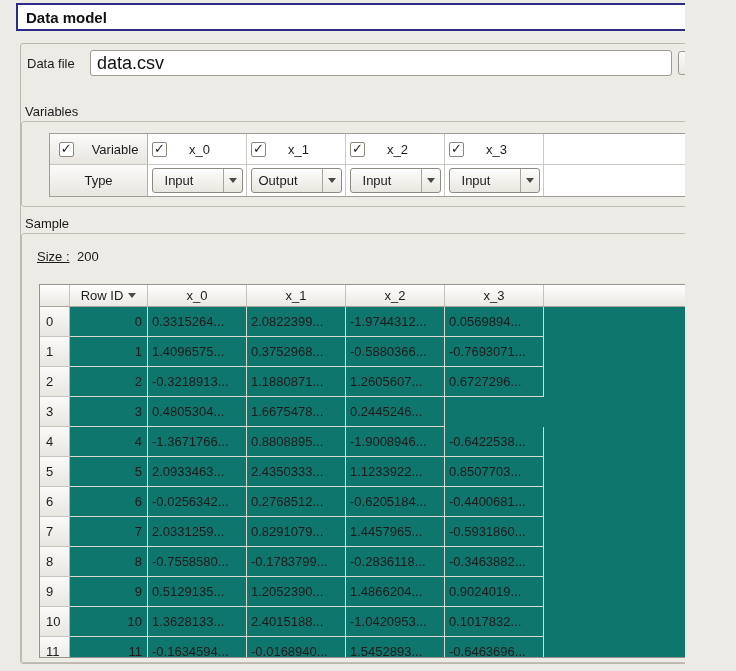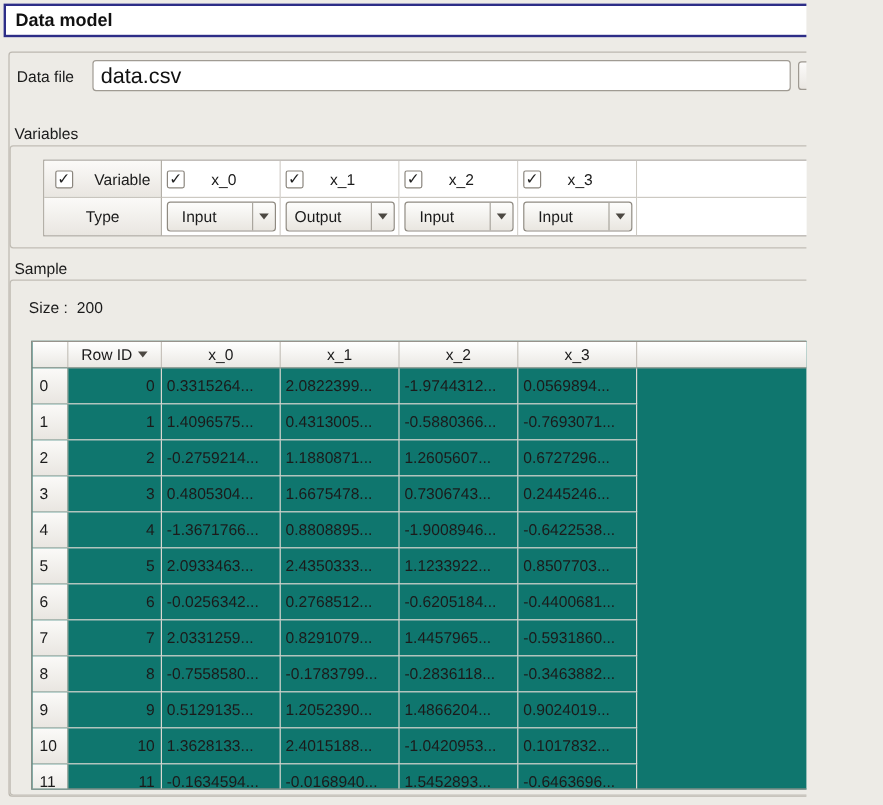--- a/index.html
+++ b/index.html
@@ -1,18 +1,18 @@
 <!DOCTYPE html>
 <html><head>
 <meta charset="utf-8">
 <style>
   * { margin:0; padding:0; box-sizing:border-box; }
   html,body { width:736px; height:671px; }
   body { font-family:"Liberation Sans","DejaVu Sans",sans-serif; background:#edebe6; color:#1b1b1b; font-size:13px; }
-  .app { position:relative; width:672px; height:671px; overflow:hidden; }
+  .app { position:relative; width:672px; height:671px; overflow:hidden;margin-left:13px; }
 
   
   .title-box { position:absolute; left:3px; top:3px; width:699px; height:28px; background:#ffffff; border:2px solid #2d2d87; display:flex; align-items:center; padding-left:8px; }
   .title-box span { font-weight:bold; font-size:15px; color:#111; }
   .info-btn { position:absolute; left:705px; top:4px; width:26px; height:26px; background:linear-gradient(#fdfdfc,#efede9); border:1px solid #b2aea6; border-radius:4px; display:flex; align-items:center; justify-content:center; cursor:pointer; }
   .info-circle { width:17px; height:17px; border-radius:50%; background:radial-gradient(circle at 35% 28%, #6aa8e0 0%, #2d72b8 55%, #12508f 100%); color:#fff; font-family:"Liberation Serif","DejaVu Serif",serif; font-style:italic; font-weight:bold; font-size:13px; line-height:17px; text-align:center; }
 
   
   .main-frame { position:absolute; left:7px; top:43px; width:721px; height:621px; border:1px solid #bcb8b0; border-radius:3px; }
 
@@ -40,21 +40,21 @@
   .vfill { background:#fff; }
   .vfill.r1 { border-bottom:1px solid #ccc9c2; }
   .checkbox { width:15px; height:15px; background:#fff; border:1px solid #8b867e; border-radius:2px; position:relative; flex:0 0 15px; cursor:pointer; }
   .checkbox::after { content:"✓"; position:absolute; left:1px; top:-2px; font-size:13px; font-weight:bold; color:#1d1d1d; }
   .combo { width:91px; height:25px; background:linear-gradient(#fdfdfc,#e9e6e0); border:1px solid #8f8a81; border-radius:3px; display:flex; align-items:center; cursor:pointer;gap:17px; }
   .combo-text { flex:1; text-align:center; }
   .combo-arrow-box { width:19px; align-self:stretch; border-left:1px solid #aaa69e; display:flex; align-items:center; justify-content:center; }
   .tri-down { width:0; height:0; border-left:4px solid transparent; border-right:4px solid transparent; border-top:5px solid #4c4842; }
 
   
-  .size-label { position:absolute; left:24px; top:249px; }
+  .size-label { position:absolute; left:24px; top:249px;text-decoration:underline; }
   .size-value { position:absolute; left:64px; top:249px; }
 
   
   .table { position:absolute; left:26px; top:284px; width:688px; height:374px; background:#0f766e; border:1px solid #97938c; overflow:hidden; }
   .thead { display:flex; height:22px; background:linear-gradient(#ffffff,#eae8e3); border-bottom:1px solid #aaa69e; }
   .th { display:flex; align-items:center; justify-content:center; gap:5px; border-right:1px solid #c6c2bb; font-size:13px; color:#1b1b1b; }
   .th.corner { width:30px; }
   .th.rowid { width:78px; }
   .th.col { width:99px; }
   .th.fill { flex:1; border-right:none; }
@@ -189,42 +189,41 @@
           <div class="td val">2.0822399...</div>
           <div class="td val">-1.9744312...</div>
           <div class="td val">0.0569894...</div>
           <div class="td fill"></div>
         </div>
 
         <div class="tr">
           <div class="td rownum">1</div>
           <div class="td rowid">1</div>
           <div class="td val">1.4096575...</div>
-          <div class="td val">0.4313005...</div>
+          <div class="td val">0.3752968...</div>
           <div class="td val">-0.5880366...</div>
           <div class="td val">-0.7693071...</div>
           <div class="td fill"></div>
         </div>
 
         <div class="tr">
           <div class="td rownum">2</div>
           <div class="td rowid">2</div>
-          <div class="td val">-0.2759214...</div>
+          <div class="td val">-0.3218913...</div>
           <div class="td val">1.1880871...</div>
           <div class="td val">1.2605607...</div>
           <div class="td val">0.6727296...</div>
           <div class="td fill"></div>
         </div>
 
         <div class="tr">
           <div class="td rownum">3</div>
           <div class="td rowid">3</div>
           <div class="td val">0.4805304...</div>
           <div class="td val">1.6675478...</div>
-          <div class="td val">0.7306743...</div>
           <div class="td val">0.2445246...</div>
           <div class="td fill"></div>
         </div>
 
         <div class="tr">
           <div class="td rownum">4</div>
           <div class="td rowid">4</div>
           <div class="td val">-1.3671766...</div>
           <div class="td val">0.8808895...</div>
           <div class="td val">-1.9008946...</div>

